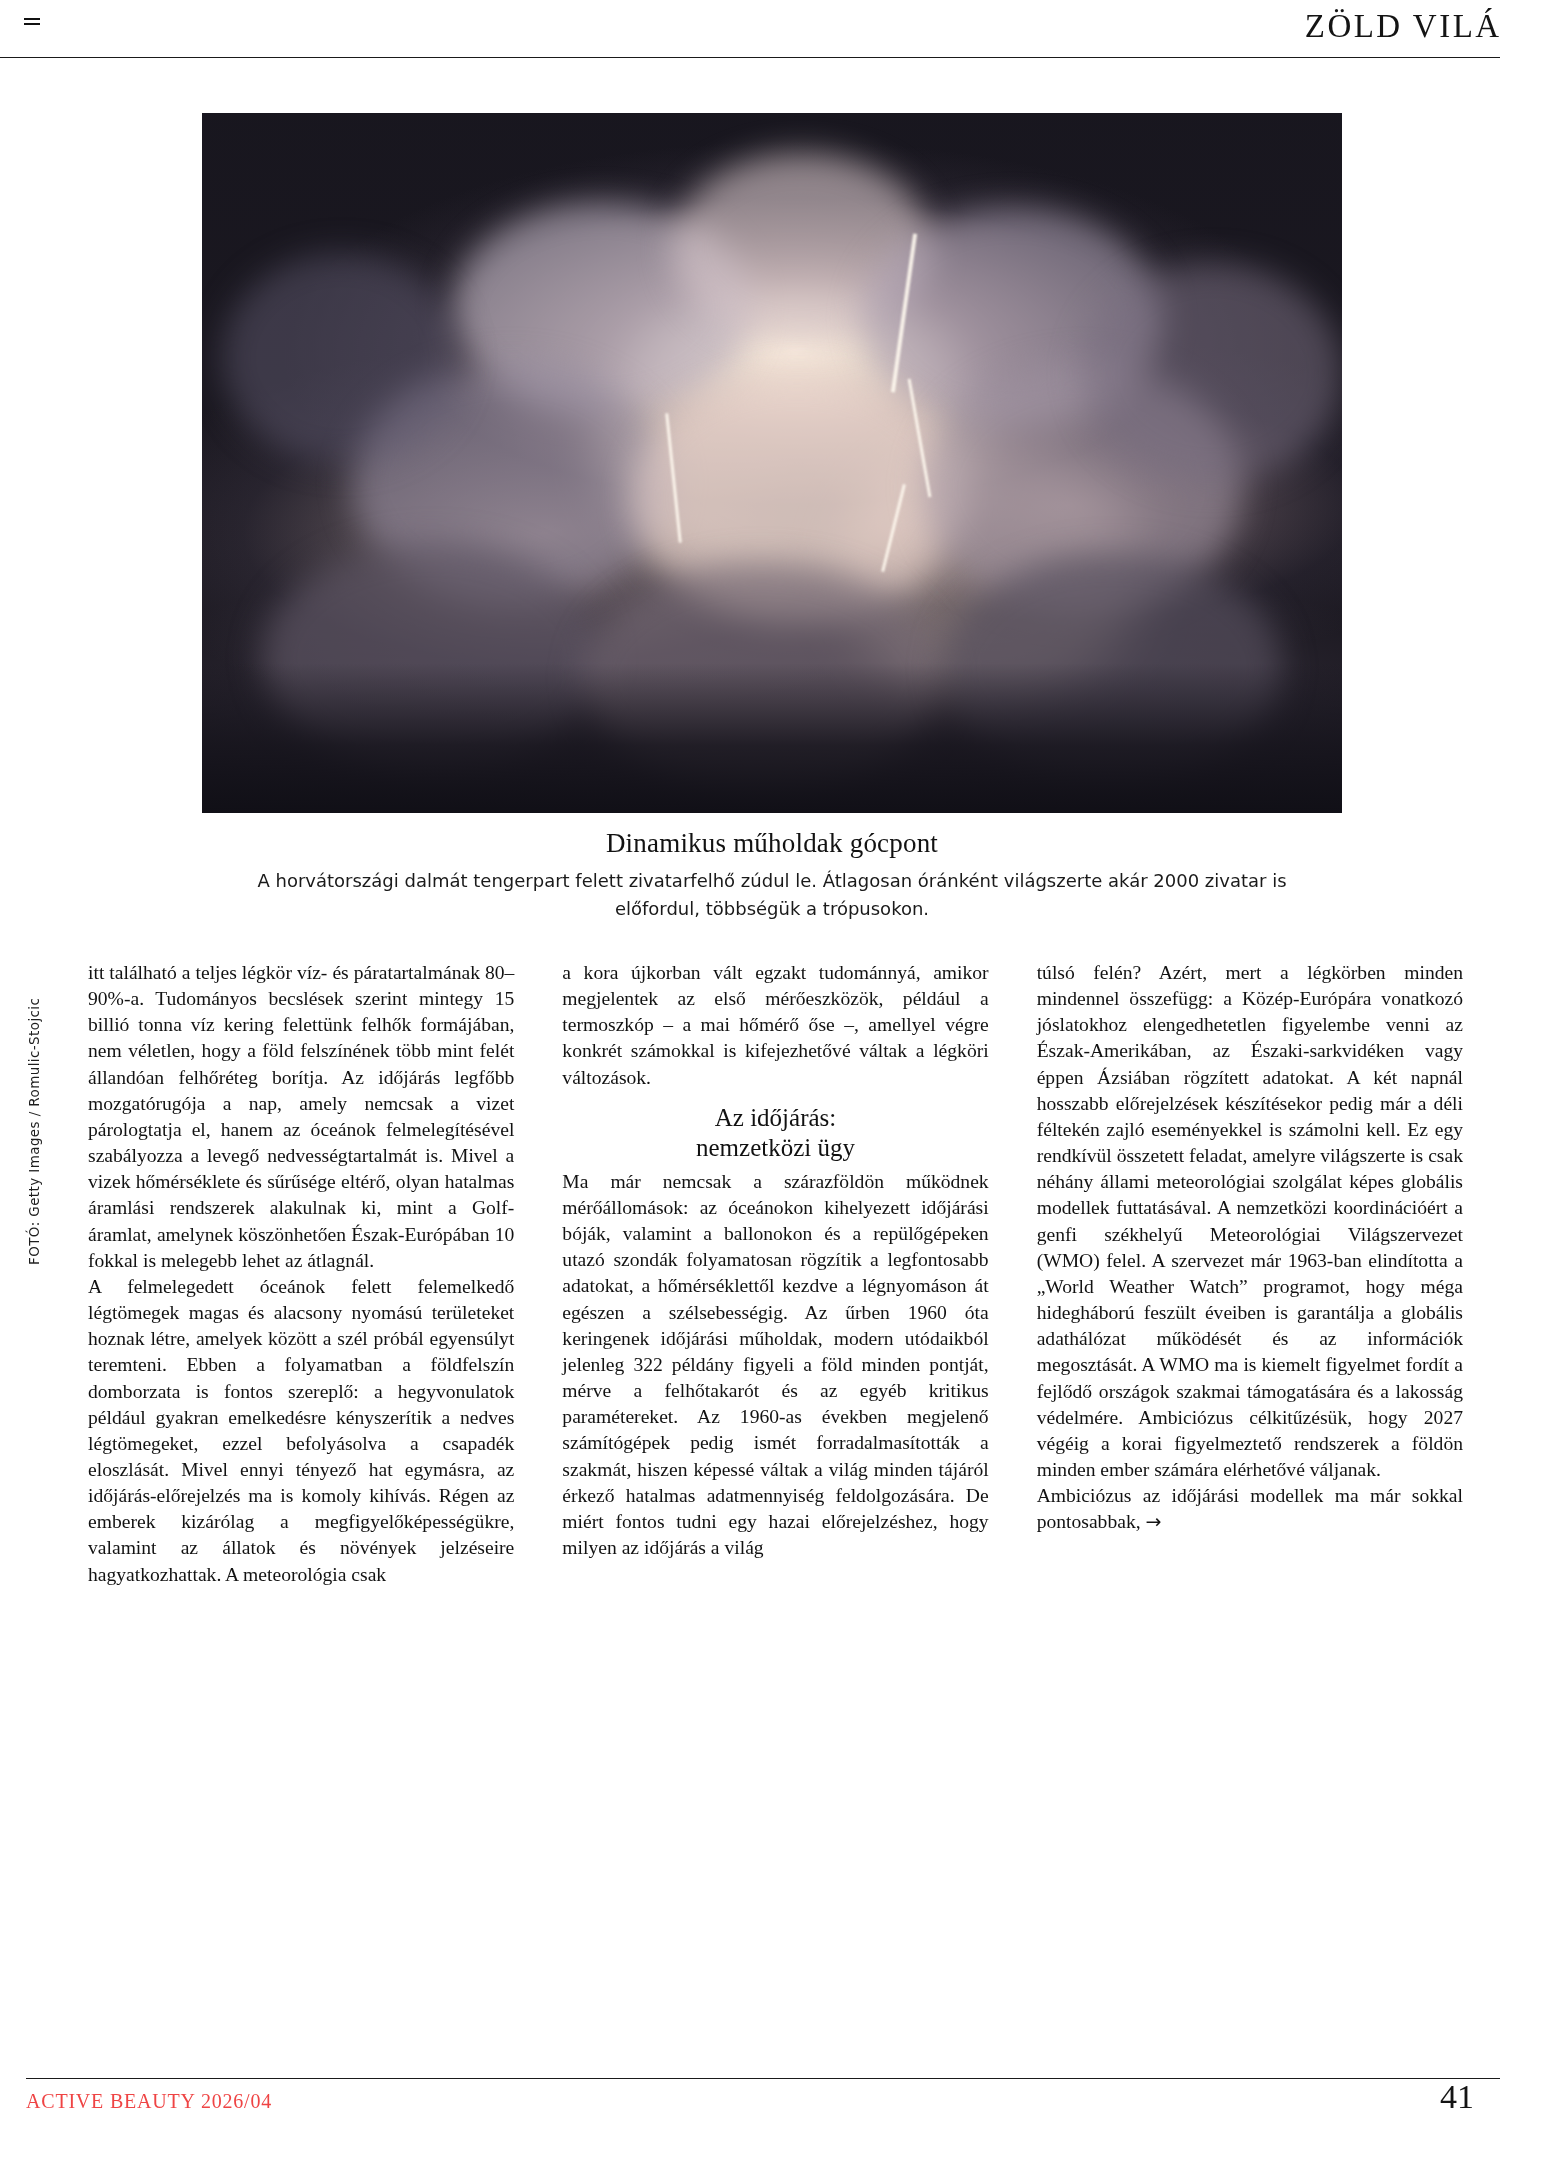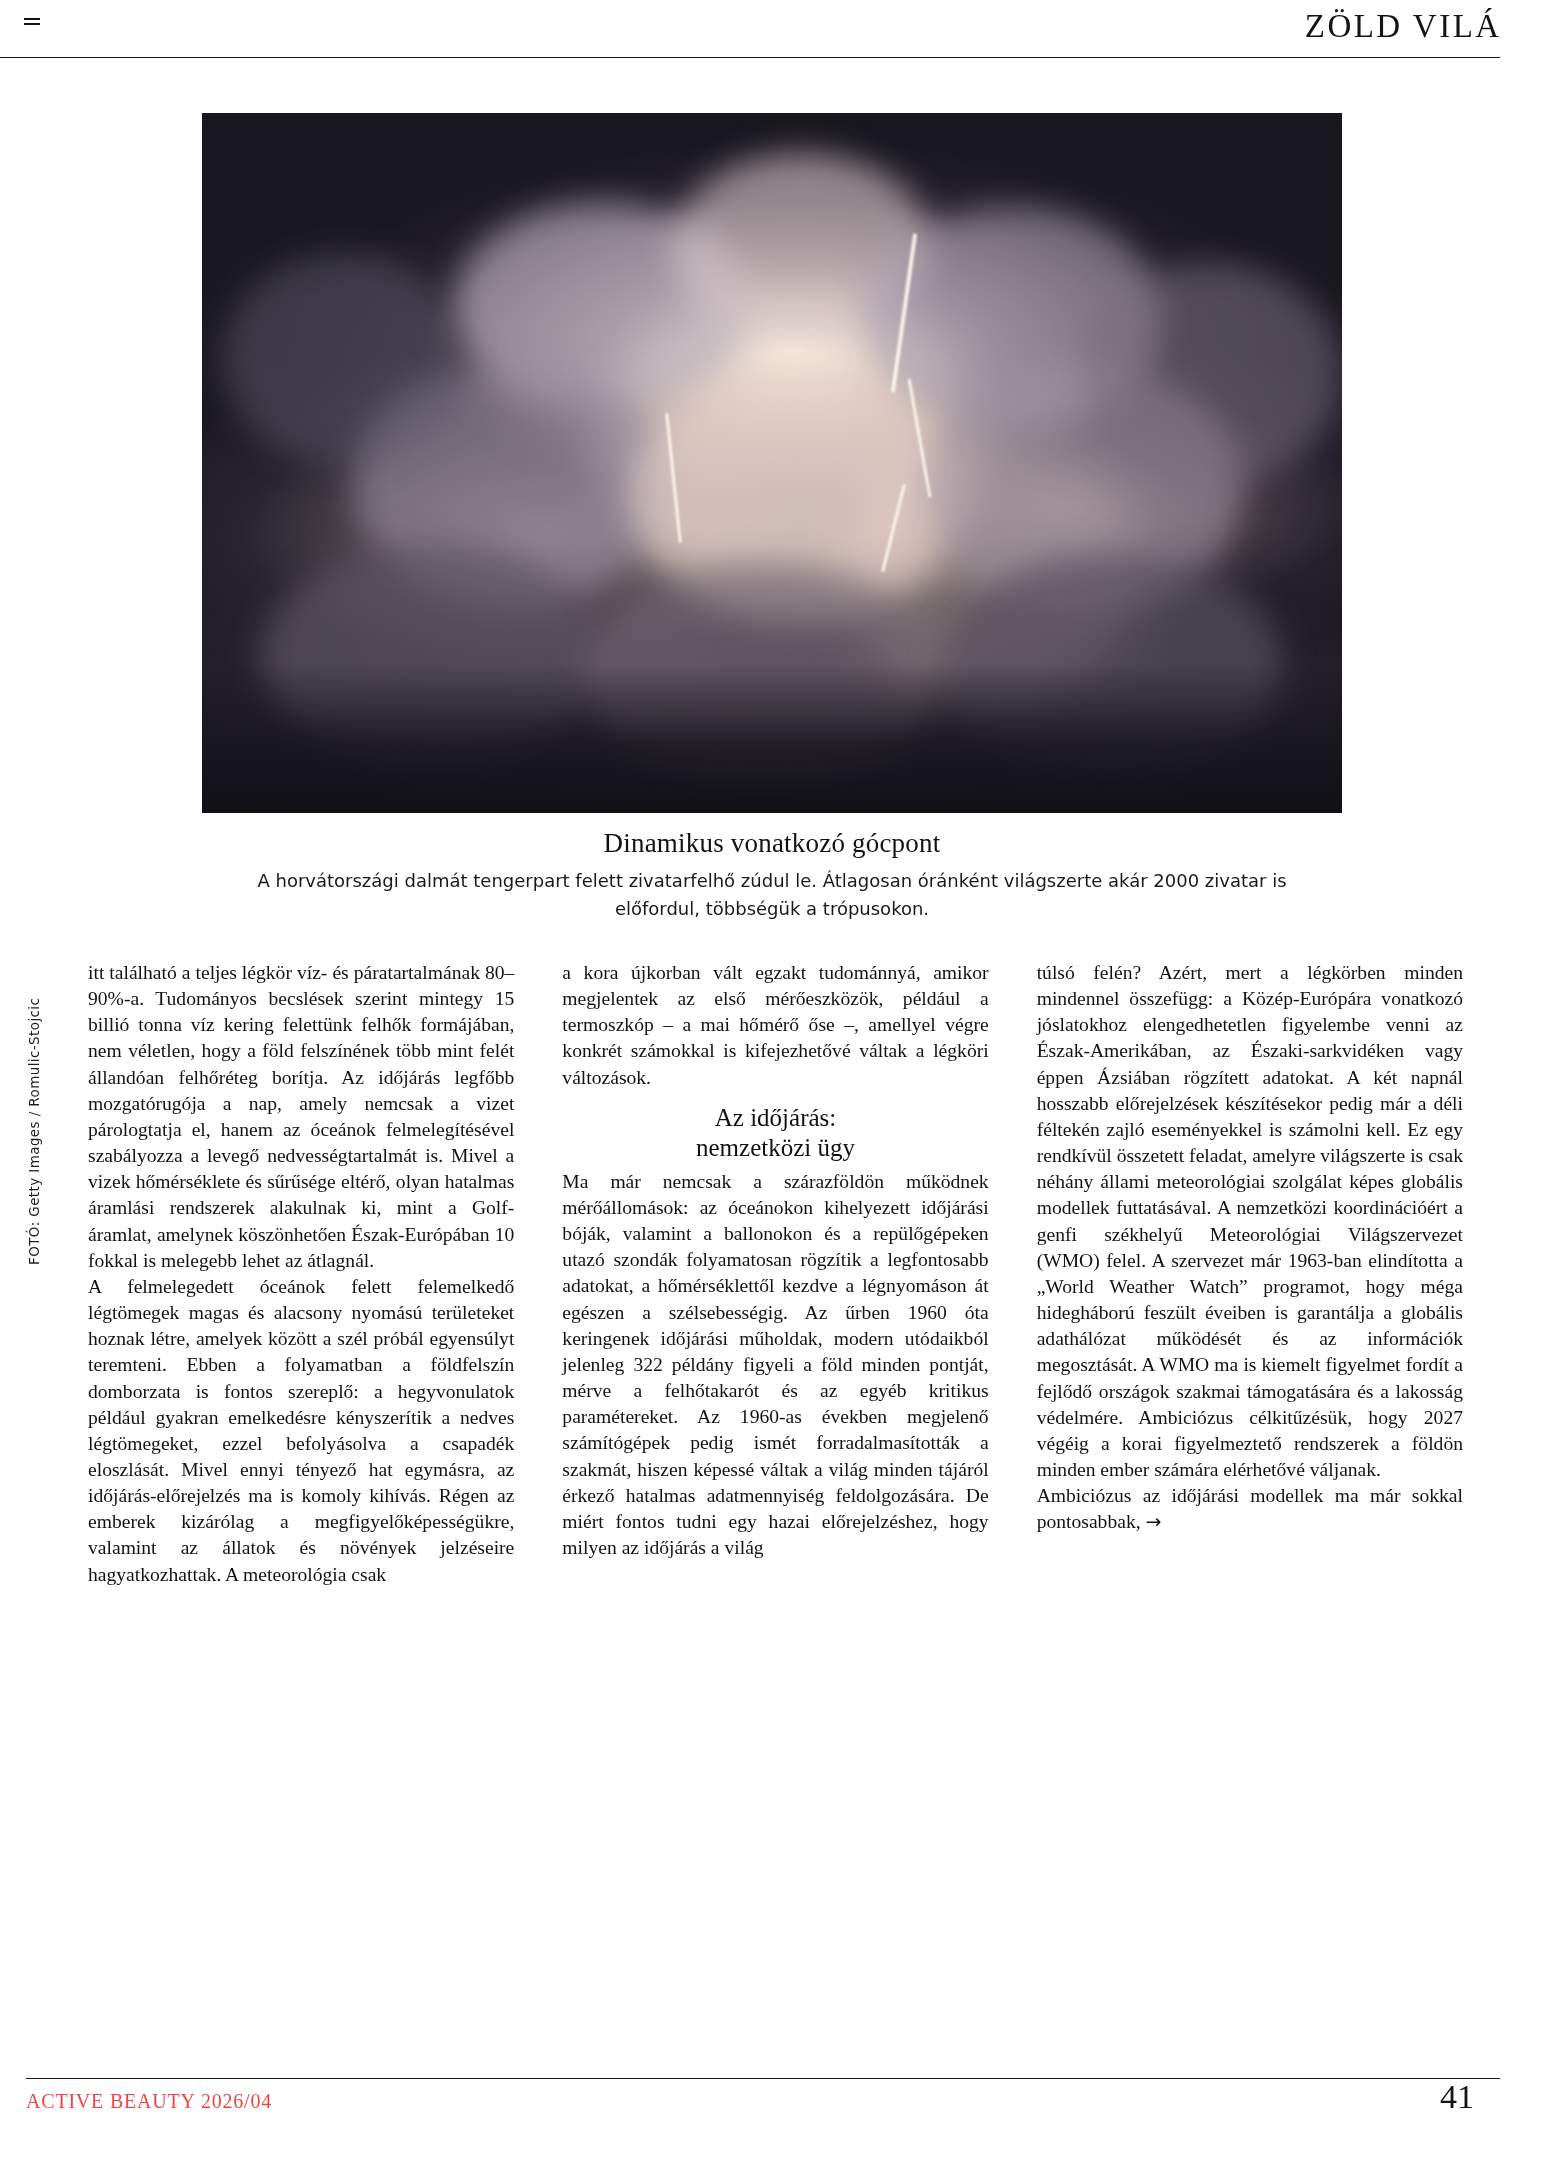--- a/index.html
+++ b/index.html
@@ -241,21 +241,21 @@
     <div class="bolt" style="left:716px; top:265px; width:3px; height:120px; transform:rotate(-10deg);"></div>
     <div class="bolt" style="left:690px; top:370px; width:3px; height:90px; transform:rotate(14deg);"></div>
     <div class="bolt" style="left:470px; top:300px; width:3px; height:130px; transform:rotate(-6deg);"></div>
 
     <div class="dark-base"></div>
   </div>
 
   <div class="side-credit">FOTÓ: Getty Images / Romulic-Stojcic</div>
 
   <div class="caption">
-    <div class="caption-title">Dinamikus vonatkozó gócpont</div>
+    <div class="caption-title">Dinamikus műholdak gócpont</div>
     <div class="caption-text">A horvátországi dalmát tengerpart felett zivatarfelhő zúdul le. Átlagosan óránként világszerte akár 2000 zivatar is előfordul, többségük a trópusokon.</div>
   </div>
 
   <div class="columns">
 
     <div class="col">
       <p>itt található a teljes légkör víz- és páratartalmának 80–90%-a. Tudományos becslések szerint mintegy 15 billió tonna víz kering felettünk felhők formájában, nem véletlen, hogy a föld felszínének több mint felét állandóan felhőréteg borítja. Az időjárás legfőbb mozgatórugója a nap, amely nemcsak a vizet párologtatja el, hanem az óceánok felmelegítésével szabályozza a levegő nedvességtartalmát is. Mivel a vizek hőmérséklete és sűrűsége eltérő, olyan hatalmas áramlási rendszerek alakulnak ki, mint a Golf-áramlat, amelynek köszönhetően Észak-Európában 10 fokkal is melegebb lehet az átlagnál.</p>
       <p>A felmelegedett óceánok felett felemelkedő légtömegek magas és alacsony nyomású területeket hoznak létre, amelyek között a szél próbál egyensúlyt teremteni. Ebben a folyamatban a földfelszín domborzata is fontos szereplő: a hegyvonulatok például gyakran emelkedésre kényszerítik a nedves légtömegeket, ezzel befolyásolva a csapadék eloszlását. Mivel ennyi tényező hat egymásra, az időjárás-előrejelzés ma is komoly kihívás. Régen az emberek kizárólag a megfigyelőképességükre, valamint az állatok és növények jelzéseire hagyatkozhattak. A meteorológia csak</p>
     </div>
 

